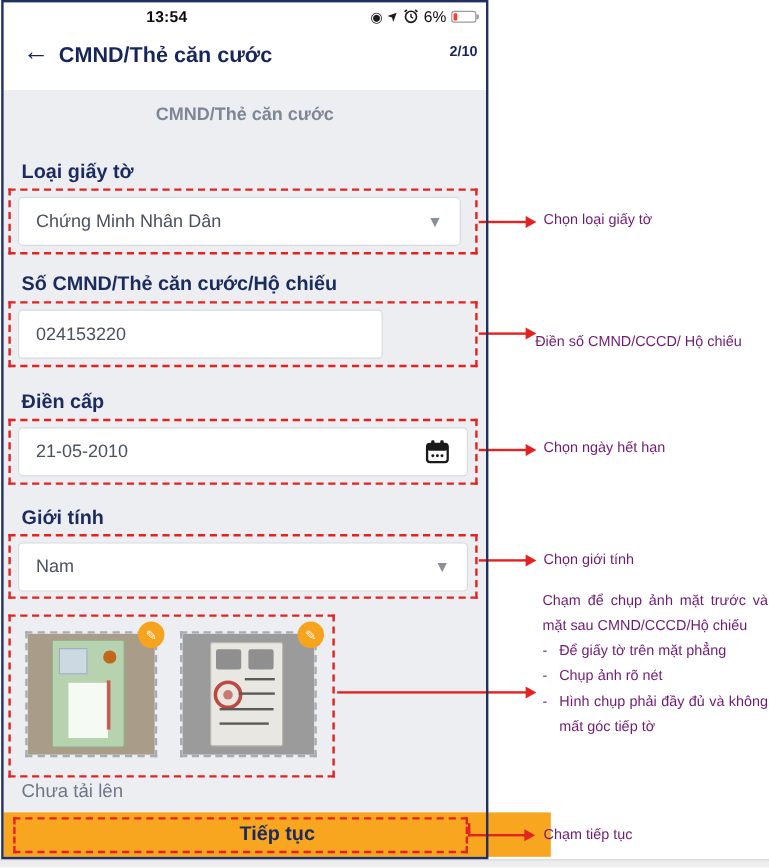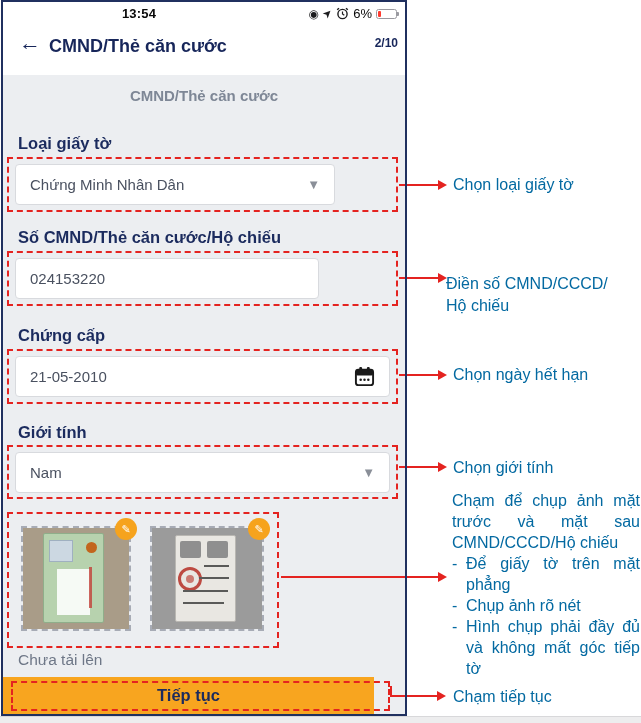--- a/index.html
+++ b/index.html
@@ -54,24 +54,24 @@
   .card2 .fp { position:absolute; top:6%; width:36%; height:20%; background:#8f8f8f; border-radius:2px; }
   .card2 .fp.l { left:7%; } .card2 .fp.r { left:52%; }
   .card2 .stamp2 { position:absolute; left:4%; top:36%; width:24px; height:24px; border:3px solid #bd4a41; border-radius:50%; }
   .card2 .stamp2::after { content:""; position:absolute; left:5px; top:5px; width:8px; height:8px; border-radius:50%; background:#bd4a41; opacity:.7; }
   .card2 .tln { position:absolute; background:#5a5a58; height:2px; }
   .badge { position:absolute; width:22px; height:22px; border-radius:50%; background:#f6a31d; color:#ffffff; font-size:11px; display:flex; align-items:center; justify-content:center; z-index:25; }
 
   .upload-status { position:absolute; left:18px; top:651px; font-size:15.5px; color:#6e7787; z-index:5; }
 
   
-  .submit-btn { position:absolute; left:3px; top:677px; width:371px; height:37px; background:#f8a51f; display:flex; align-items:center; justify-content:center; font-size:16.5px; font-weight:bold; color:#1b2b5e; z-index:5; }
-
-  
-  .anno { position:absolute; color:#0369a1; font-size:16px; font-weight:500; z-index:5; }
+  .submit-btn { position:absolute; left:3px; top:677px; width:456px; height:37px; background:#f8a51f; display:flex; align-items:center; justify-content:center; font-size:16.5px; font-weight:bold; color:#1b2b5e; z-index:5; }
+
+  
+  .anno { position:absolute; color:#701a75; font-size:12px; font-weight:500; z-index:5; }
   .anno-block { width:188px; line-height:21px; text-align:justify; }
   .bullet { display:flex; }
   .bullet::before { content:"-"; width:14px; flex:0 0 14px; }
   .bullet span { flex:1; text-align:justify; }
 
   
   .arrow { position:absolute; height:2px; background:#e42320; z-index:30; }
   .arrow::after { content:""; position:absolute; right:-8px; top:-4px; border-left:9px solid #e42320; border-top:5px solid transparent; border-bottom:5px solid transparent; }
   .tick { position:absolute; width:2px; background:#e42320; z-index:30; }
 
@@ -101,32 +101,32 @@
   </div>
 
   <div class="back-arrow">←</div>
   <div class="page-title">CMND/Thẻ căn cước</div>
   <div class="step-count">2/10</div>
 
   <div class="form-subtitle">CMND/Thẻ căn cước</div>
 
   <div class="f-label" style="top:134px;">Loại giấy tờ</div>
   <div class="dashed" style="left:7px; top:157px; width:391px; height:55px;"></div>
-  <div class="inputbox" style="left:15px; top:164px; width:320px; height:41px;">
+  <div class="inputbox" style="left:15px; top:164px; width:369px; height:41px;">
     <span class="grow">Chứng Minh Nhân Dân</span>
     <span class="caret">▼</span>
   </div>
 
   <div class="f-label" style="top:228px;">Số CMND/Thẻ căn cước/Hộ chiếu</div>
   <div class="dashed" style="left:7px; top:251px; width:391px; height:55px;"></div>
   <div class="inputbox" style="left:15px; top:258px; width:304px; height:41px;">
     <span class="grow">024153220</span>
   </div>
 
-  <div class="f-label" style="top:326px;">Chứng cấp</div>
+  <div class="f-label" style="top:326px;">Điền cấp</div>
   <div class="dashed" style="left:7px; top:349px; width:391px; height:55px;"></div>
   <div class="inputbox" style="left:15px; top:356px; width:375px; height:41px;">
     <span class="grow">21-05-2010</span>
     <svg class="cal-icon" viewBox="0 0 22 22">
       <rect x="2" y="4" width="18" height="16" rx="2.5" fill="none" stroke="#1a1a1a" stroke-width="2"></rect>
       <rect x="2" y="4" width="18" height="6" rx="2" fill="#1a1a1a"></rect>
       <rect x="5.5" y="1" width="3" height="4" rx="1.2" fill="#1a1a1a"></rect>
       <rect x="13.5" y="1" width="3" height="4" rx="1.2" fill="#1a1a1a"></rect>
       <circle cx="7" cy="14.5" r="1.3" fill="#1a1a1a"></circle>
       <circle cx="11" cy="14.5" r="1.3" fill="#1a1a1a"></circle>

